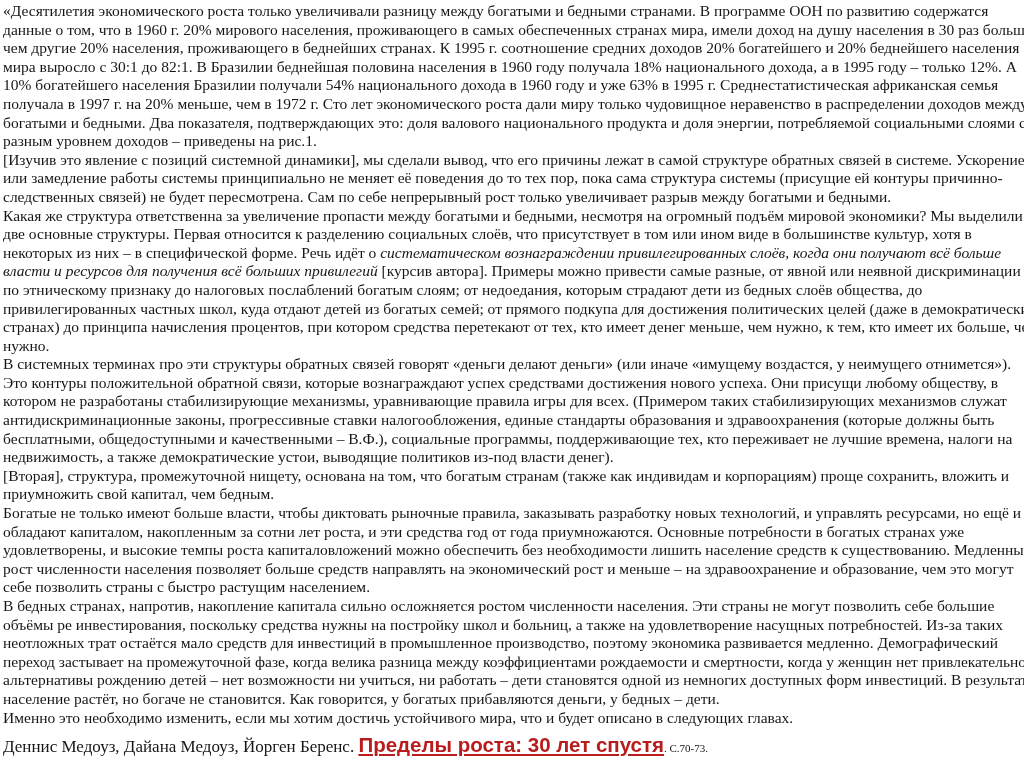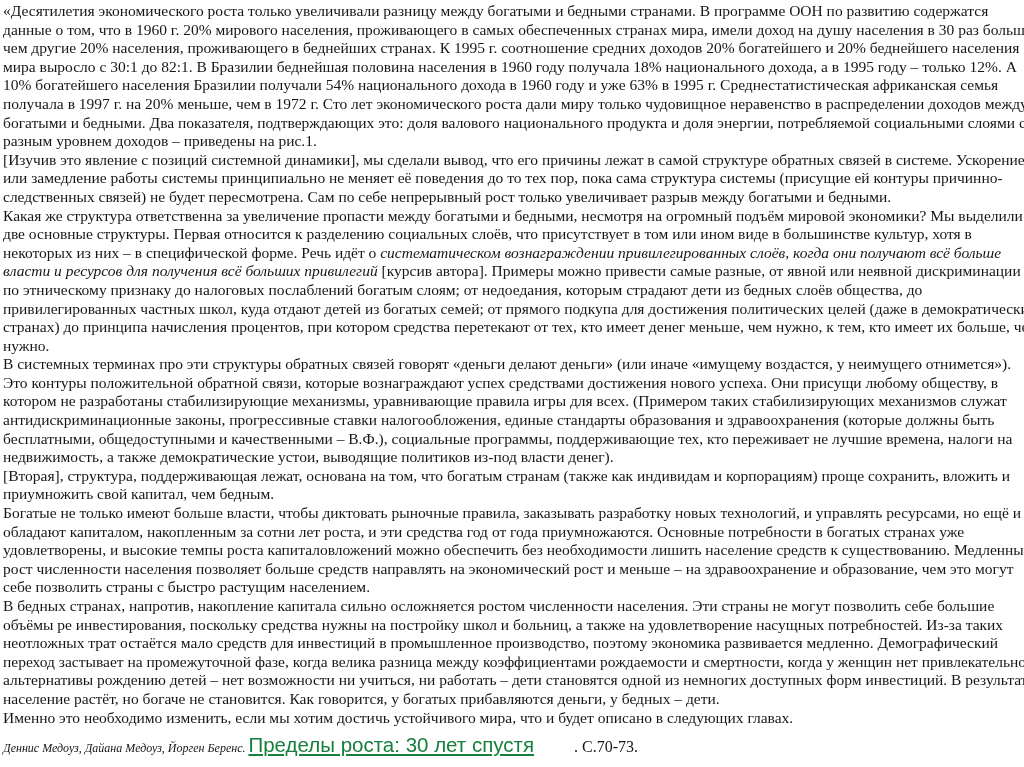--- a/index.html
+++ b/index.html
@@ -31,46 +31,44 @@
   }
   .seg-normal { font-weight: normal; font-style: normal; }
   .seg-bold   { font-weight: normal;   font-style: normal; }
   .seg-italic { font-weight: normal; font-style: italic; }
   .citation {
     margin-top: 5px;
     line-height: 26px;
     white-space: nowrap;
   }
   .citation .authors {
-    font-style: italic;
-    font-size: 12px;
+    font-size: 17px;
   }
   .citation .book-link {
     font-family: "Liberation Sans", "DejaVu Sans", sans-serif;
     font-size: 20.5px;
     text-decoration: underline;
     cursor: pointer;
   }
   .citation .pages {
     font-style: normal;
-    font-size: 16px;
+    font-size: 11px;
     color: #161616;
-    padding-left: 40px;
   }
 </style>
 </head>
 <body style="background: rgb(255, 255, 255);">
 
 <div class="doc" style="color: rgb(22, 22, 22);">
   <div id="doc-body">
       <p><span class="seg-normal">«Десятилетия экономического роста только увеличивали разницу между богатыми и бедными странами. В программе ООН по развитию содержатся данные о том, что в 1960 г. 20% мирового населения, проживающего в самых обеспеченных странах мира, имели доход на душу населения в 30 раз больше, чем другие 20% населения, проживающего в беднейших странах. К 1995 г. соотношение средних доходов 20% богатейшего и 20% беднейшего населения мира выросло с 30:1 до 82:1. В Бразилии беднейшая половина населения в 1960 году получала 18% национального дохода, а в 1995 году – только 12%. А 10% богатейшего населения Бразилии получали 54% национального дохода в 1960 году и уже 63% в 1995 г. Среднестатистическая африканская семья получала в 1997 г. на 20% меньше, чем в 1972 г. Сто лет экономического роста дали миру только чудовищное неравенство в распределении доходов между богатыми и бедными. Два показателя, подтверждающих это: доля валового национального продукта и доля энергии, потребляемой социальными слоями с разным уровнем доходов – приведены на рис.1.</span></p>
       <p><span class="seg-normal">[Изучив это явление с позиций системной динамики], мы сделали вывод, что его причины лежат в самой структуре обратных связей в системе. Ускорение или замедление работы системы принципиально не меняет её поведения до то тех пор, пока сама структура системы (присущие ей контуры причинно-следственных связей)  не будет пересмотрена. Сам по себе непрерывный рост только увеличивает разрыв между богатыми и бедными.</span></p>
       <p><span class="seg-normal">Какая же структура ответственна за увеличение пропасти между богатыми и бедными, несмотря на огромный подъём мировой экономики? Мы выделили две основные структуры. Первая относится к </span><span class="seg-bold">разделению социальных слоёв, что присутствует в том или ином виде в большинстве культур</span><span class="seg-normal">, хотя в некоторых из них – в специфической форме. Речь идёт о </span><span class="seg-italic">систематическом вознаграждении привилегированных слоёв, когда они получают всё больше власти и ресурсов для получения всё больших привилегий</span><span class="seg-normal"> [курсив автора]. Примеры можно привести самые разные, от явной или неявной дискриминации по этническому признаку до налоговых послаблений богатым слоям;  от недоедания, которым страдают дети из бедных слоёв общества, до привилегированных частных школ, куда отдают детей из богатых семей; от прямого подкупа для достижения политических целей (даже в демократических странах) до принципа начисления процентов, при  котором средства перетекают от тех, кто имеет денег меньше, чем нужно, к тем, кто имеет их больше, чем нужно.</span></p>
       <p><span class="seg-normal">В системных терминах про эти структуры обратных связей говорят «деньги делают деньги»  (или иначе «имущему воздастся, у неимущего отнимется»). Это контуры положительной обратной связи, которые вознаграждают успех средствами достижения нового успеха. Они присущи любому обществу, в котором не разработаны стабилизирующие механизмы, уравнивающие правила игры для всех. (Примером таких стабилизирующих механизмов служат антидискриминационные законы, прогрессивные ставки налогообложения, единые стандарты образования и здравоохранения (которые должны быть бесплатными, общедоступными и качественными – В.Ф.), социальные  программы, поддерживающие тех, кто переживает не лучшие времена, налоги на недвижимость, а также демократические устои, выводящие политиков из-под власти денег).</span></p>
-      <p><span class="seg-normal">[Вторая], структура, поддерживающая лежат, основана на том, что </span><span class="seg-bold">богатым странам (также как индивидам и корпорациям) проще сохранить, вложить и приумножить свой капитал, чем бедным.</span></p>
+      <p><span class="seg-normal">[Вторая], структура, промежуточной нищету, основана на том, что </span><span class="seg-bold">богатым странам (также как индивидам и корпорациям) проще сохранить, вложить и приумножить свой капитал, чем бедным.</span></p>
       <p><span class="seg-normal">Богатые не только имеют больше власти, чтобы диктовать рыночные правила, заказывать разработку новых технологий, и управлять ресурсами, но ещё и обладают капиталом, накопленным за сотни лет роста, и эти средства год от года приумножаются. Основные потребности в богатых странах уже удовлетворены, и высокие темпы роста капиталовложений можно обеспечить без необходимости лишить население средств к существованию. Медленный рост численности населения позволяет больше средств направлять на экономический рост и меньше – на здравоохранение и образование, чем это могут себе позволить страны с быстро растущим населением.</span></p>
       <p><span class="seg-normal">В бедных странах, напротив, накопление капитала сильно осложняется ростом численности населения. Эти страны не могут позволить себе большие объёмы ре инвестирования, поскольку средства нужны на постройку школ и больниц, а также на удовлетворение насущных потребностей. Из-за таких неотложных трат остаётся мало средств для инвестиций в промышленное производство, поэтому экономика развивается медленно. Демографический переход застывает на промежуточной фазе, когда велика разница между коэффициентами рождаемости и смертности, когда у женщин нет привлекательной альтернативы рождению детей – нет возможности ни учиться, ни работать – дети становятся одной из немногих доступных форм инвестиций. В результате население растёт, но богаче не становится. Как говорится, у богатых прибавляются деньги, у бедных – дети.</span></p>
       <p><span class="seg-normal">Именно это необходимо изменить, если мы хотим достичь устойчивого мира, что и будет описано в следующих главах.</span></p>
     </div>
   <div class="citation">
-    <span class="authors">Деннис Медоуз, Дайана Медоуз, Йорген Беренс. </span><a class="book-link" title="Пределы роста: 30 лет спустя" style="color: #15803d;">Пределы роста: 30 лет спустя</a><span class="pages">. С.70-73.</span>
+    <span class="authors">Деннис Медоуз, Дайана Медоуз, Йорген Беренс. </span><a class="book-link" title="Пределы роста: 30 лет спустя" style="color: #b91c1c; font-weight: bold;">Пределы роста: 30 лет спустя</a><span class="pages">. С.70-73.</span>
   </div>
 </div>
 
 </body></html>

